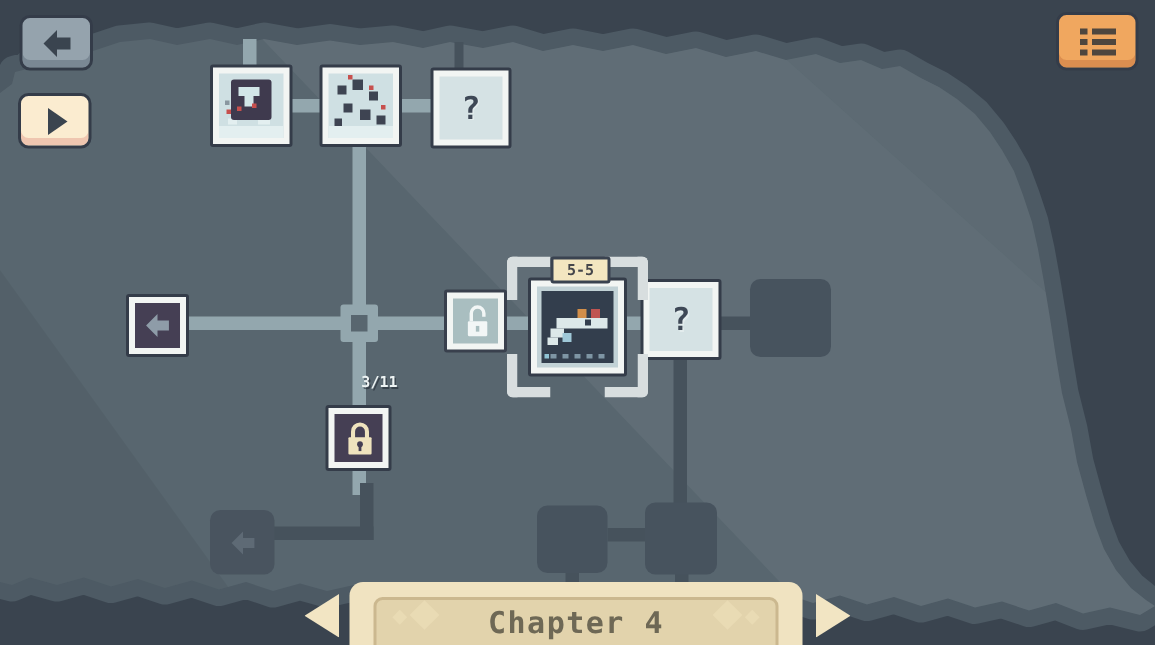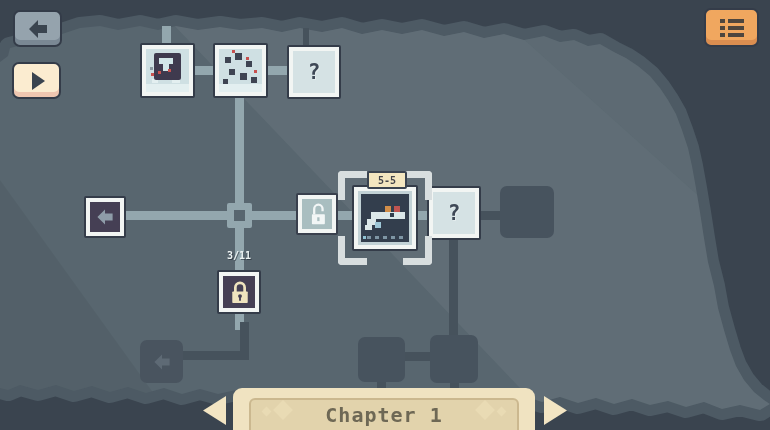--- a/index.html
+++ b/index.html
@@ -37,21 +37,21 @@
 
   .level-tab{
     position:absolute;left:367px;top:171px;width:40px;height:18px;z-index:4;
     background:#F3E6C0;border:2px solid #3A4350;border-radius:2px;box-sizing:border-box;
     display:flex;align-items:center;justify-content:center;
     font-size:10px;font-weight:bold;color:#45464B;letter-spacing:0px;
   }
 
   .gate-progress{
     position:absolute;left:213px;top:250px;width:52px;z-index:3;
-    text-align:center;font-size:10px;font-weight:bold;color:#EDF3F3;
+    text-align:right;font-size:10px;font-weight:bold;color:#EDF3F3;
     text-shadow:1px 1px 0 rgba(30,36,46,0.55);letter-spacing:0px;
   }
 
   
   .btn{
     position:absolute;box-sizing:border-box;z-index:5;
     border:2px solid #343C49;border-radius:7px;
     display:flex;align-items:center;justify-content:center;
   }
   .btn-back{left:13px;top:10px;width:49px;height:37px;background:#95A3AD;
@@ -259,21 +259,21 @@
     <svg width="22" height="22" viewBox="0 0 26 26">
       <polygon points="4,13 13,4 13,9 22,9 22,17 13,17 13,22" fill="#5E6A75"></polygon>
     </svg>
   </div>
 
   <div class="banner-arrow arrow-prev"></div>
   <div class="banner-arrow arrow-next"></div>
 
   <div class="banner">
     <div class="banner-inner">
-      <span class="banner-title">Chapter 1</span>
+      <span class="banner-title">Chapter 4</span>
     </div>
     <div class="diamond" style="left:30px;top:20px;width:7px;height:7px;"></div>
     <div class="diamond" style="left:43px;top:15px;width:14px;height:14px;"></div>
     <div class="diamond" style="left:245px;top:15px;width:14px;height:14px;"></div>
     <div class="diamond" style="left:265px;top:20px;width:7px;height:7px;"></div>
   </div>
 
 </div>
 
 </body></html>

